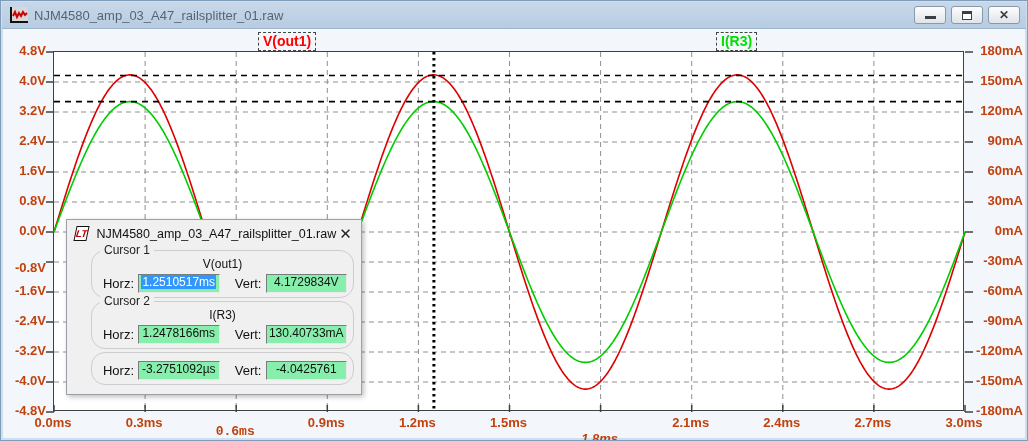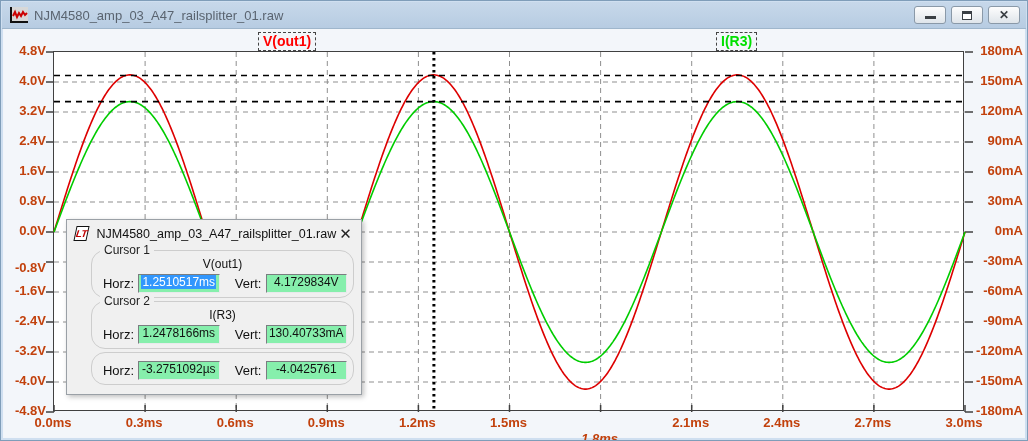--- a/index.html
+++ b/index.html
@@ -223,21 +223,21 @@
         <span class="axis-label" style="top: 224px;">-30mA</span>
         <span class="axis-label" style="top: 254px;">-60mA</span>
         <span class="axis-label" style="top: 284px;">-90mA</span>
         <span class="axis-label" style="top: 314px;">-120mA</span>
         <span class="axis-label" style="top: 344px;">-150mA</span>
         <span class="axis-label" style="top: 374px;">-180mA</span>
       </div>
     <div class="bottom-labels">
         <span class="axis-label" style="left: 14px; top: 2px;">0.0ms</span>
         <span class="axis-label" style="left: 105.1px; top: 2px;">0.3ms</span>
-        <span class="axis-label" style="left: 196.2px; top: 2px;">0.6ms</span>
+        <span class="axis-label" style="left: 196.2px; top: 11px; font-family: Liberation Mono, monospace;">0.6ms</span>
         <span class="axis-label" style="left: 287.3px; top: 2px;">0.9ms</span>
         <span class="axis-label" style="left: 378.4px; top: 2px;">1.2ms</span>
         <span class="axis-label" style="left: 469.5px; top: 2px;">1.5ms</span>
         <span class="axis-label" style="left: 560.6px; top: 18px; font-style: italic;">1.8ms</span>
         <span class="axis-label" style="left: 651.7px; top: 2px;">2.1ms</span>
         <span class="axis-label" style="left: 742.8px; top: 2px;">2.4ms</span>
         <span class="axis-label" style="left: 833.9px; top: 2px;">2.7ms</span>
         <span class="axis-label" style="left: 925px; top: 2px;">3.0ms</span>
       </div>
 

